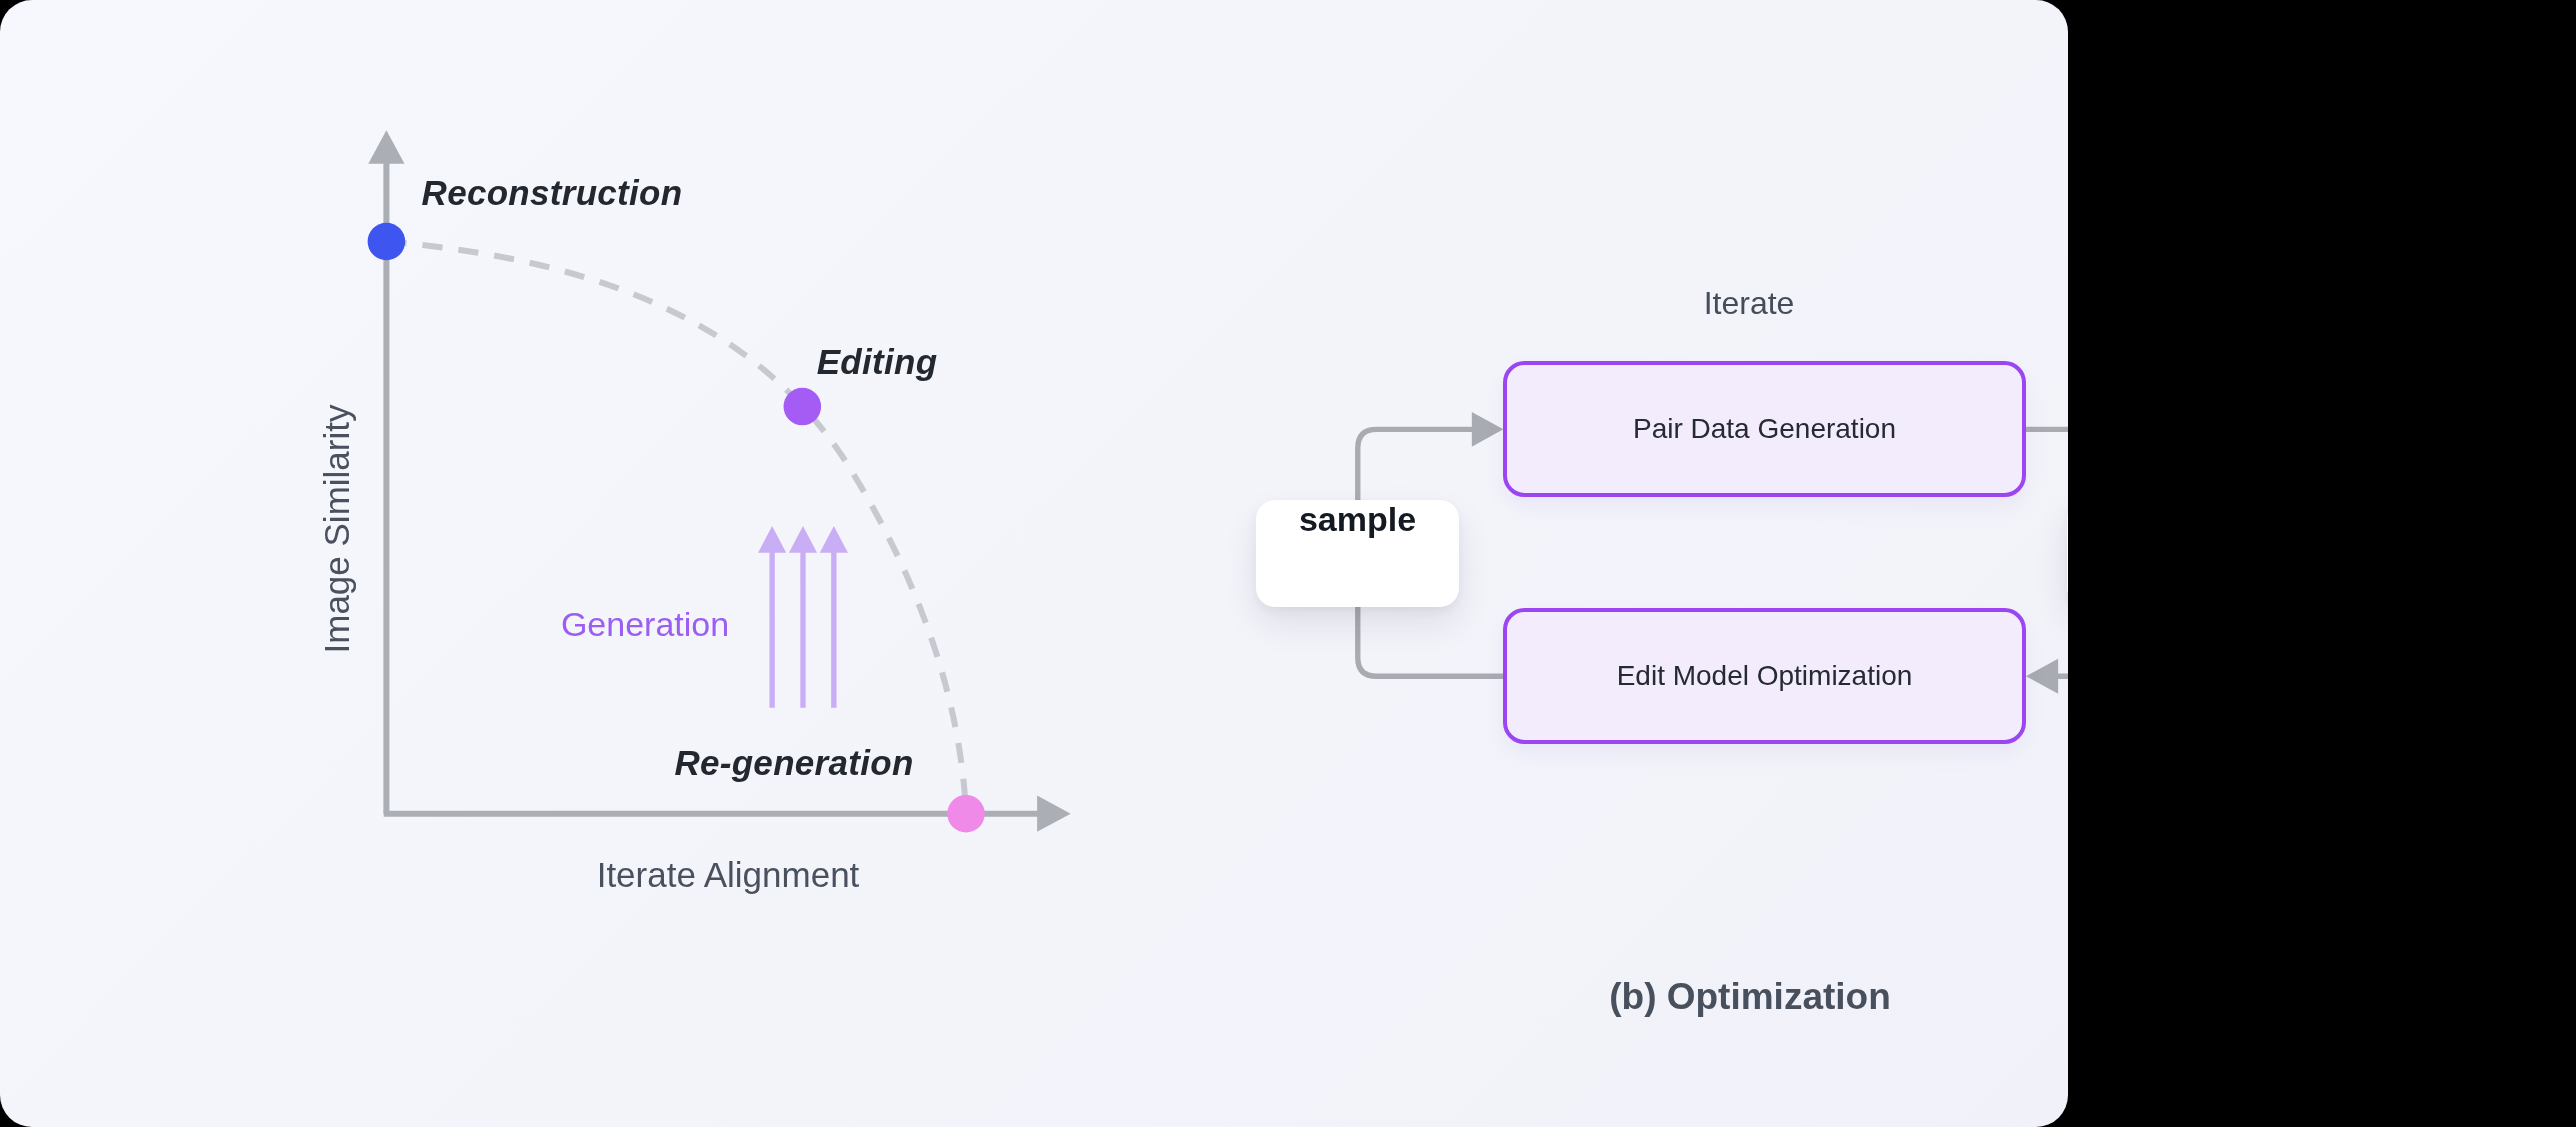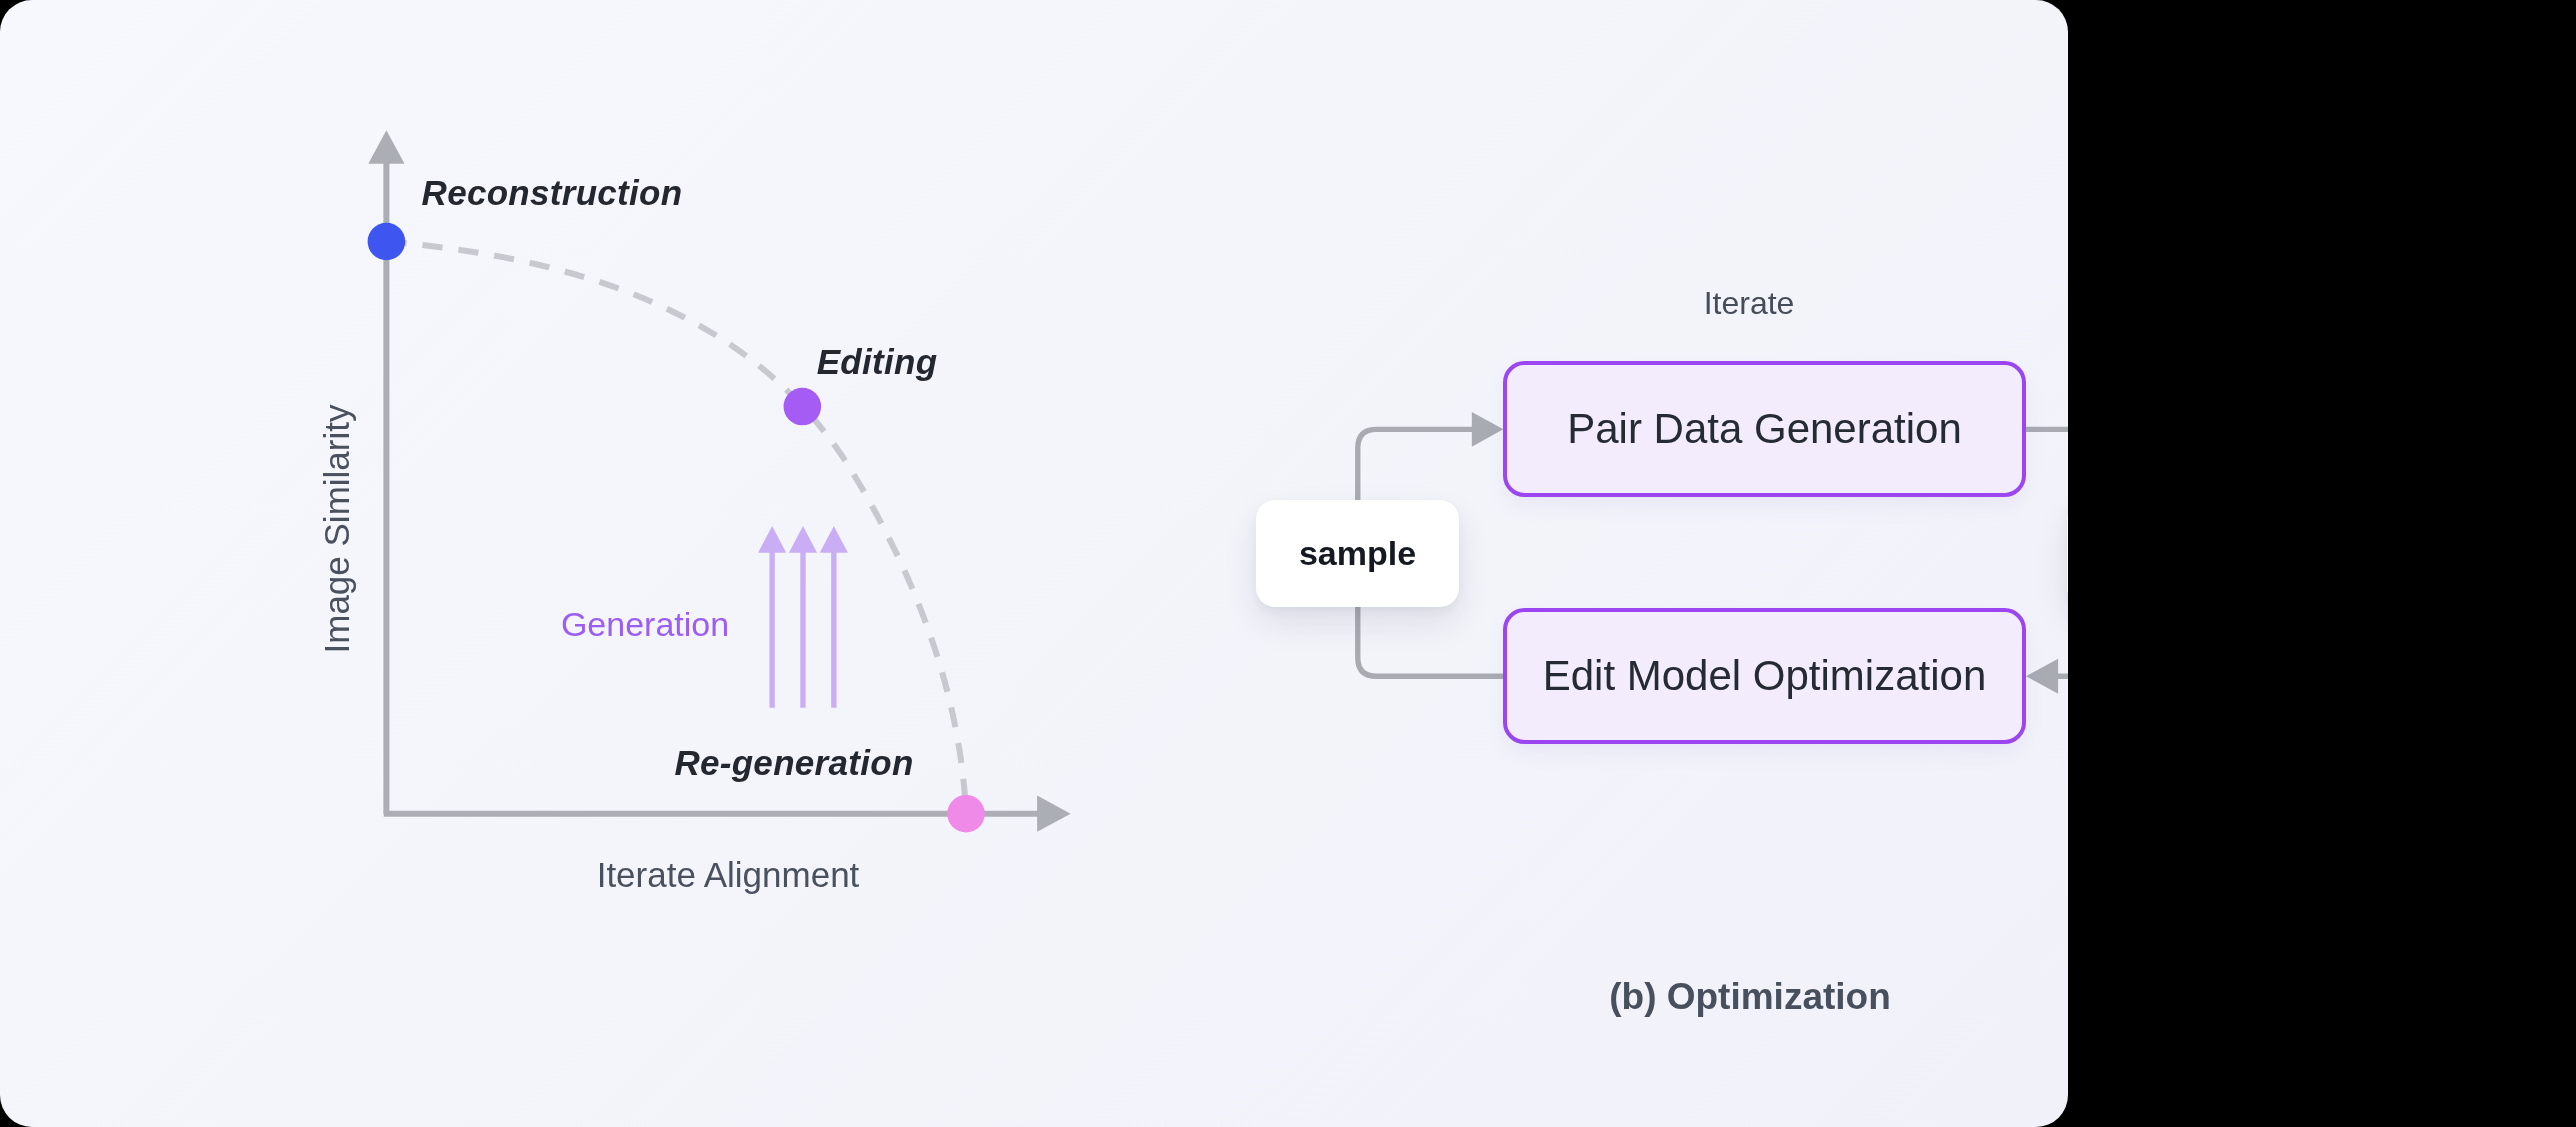--- a/index.html
+++ b/index.html
@@ -68,34 +68,33 @@
     z-index: 2;
     width: 523px;
     height: 136px;
     box-sizing: border-box;
     background: #f2ecfc;
     border: 4.7px solid #9b46f0;
     border-radius: 21.5px;
     display: flex;
     align-items: center;
     justify-content: center;
-    font-size: 42px;
+    font-size: 28px;
     font-weight: 500;
     color: #262a33;
     box-shadow: 0 9.4px 20px rgba(120, 70, 200, 0.07);
   }
   .edge-card {
     position: absolute;
     z-index: 2;
     width: 203px;
     height: 107px;
     background: #ffffff;
     border-radius: 19px;
     display: flex;
-    align-items: center;
     justify-content: center;
     font-size: 34px;
     font-weight: 700;
     color: #151922;
     box-shadow: 0 16px 34px rgba(25, 30, 60, 0.10), 0 4px 9.4px rgba(25, 30, 60, 0.05);
   }
 </style>
 </head>
 <body>
 

